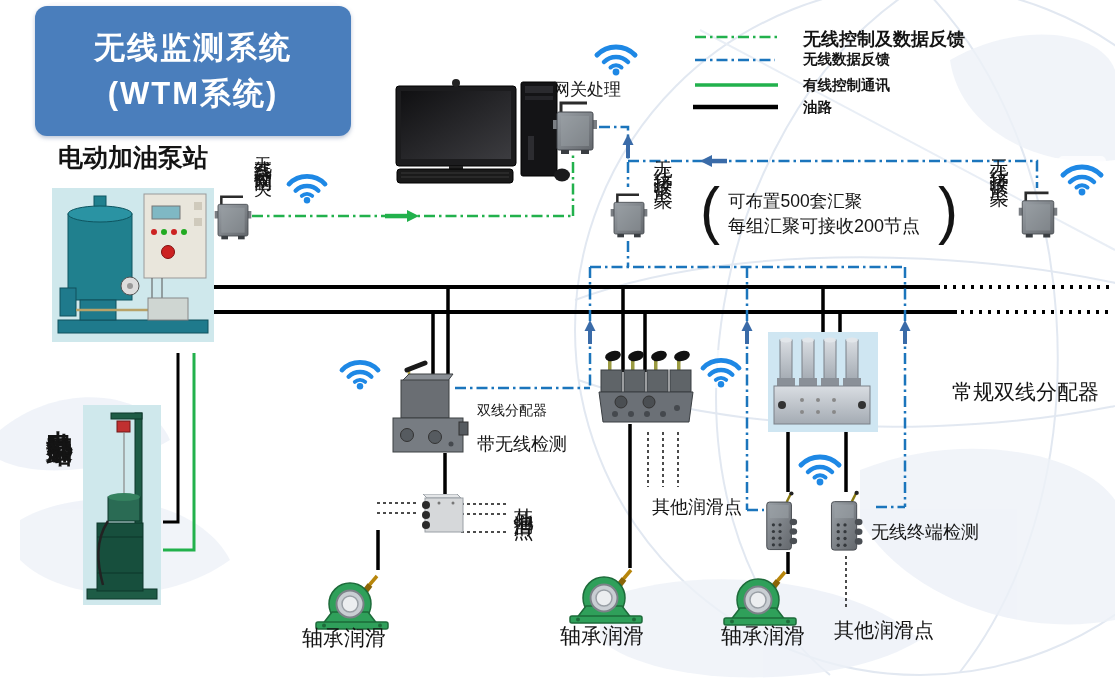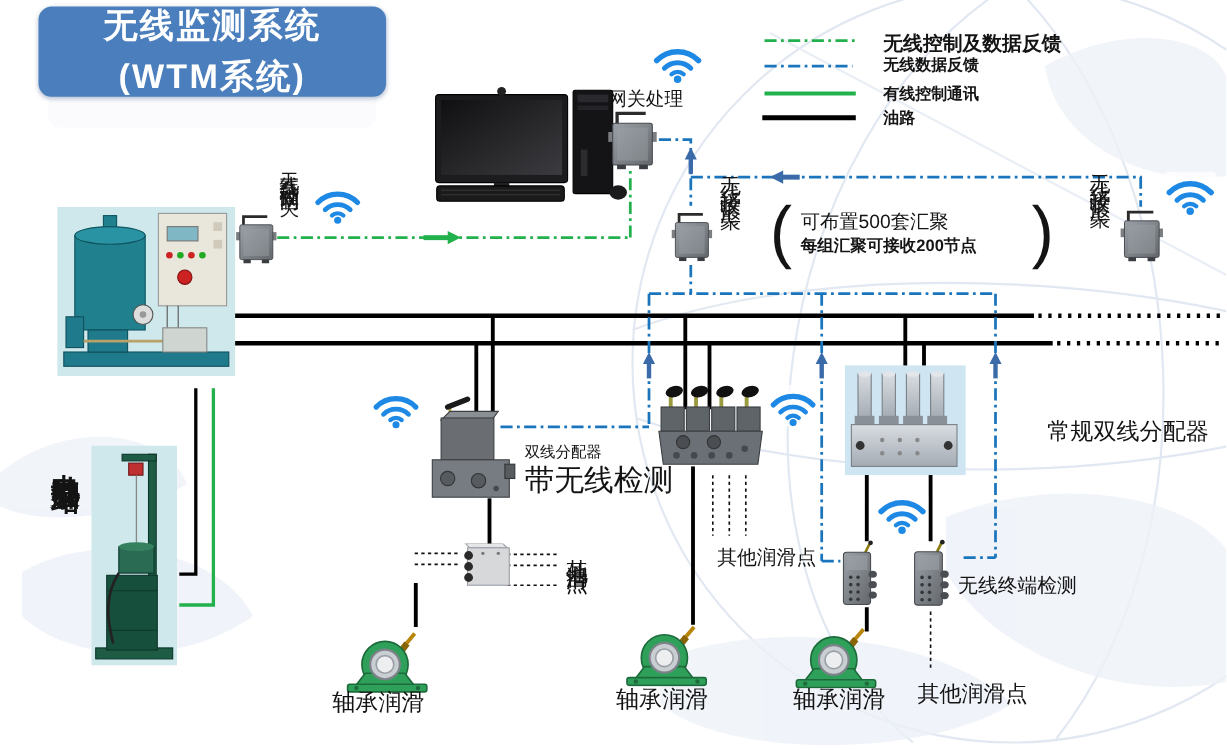--- a/index.html
+++ b/index.html
@@ -7,21 +7,21 @@
     position:relative;width:1115px;height:682px;overflow:hidden;
     background:#ffffff;font-family:"Liberation Sans",sans-serif;color:#111;
   }
   .abs{position:absolute;}
   .lbl{position:absolute;color:#141414;font-family:"Liberation Serif",serif;white-space:nowrap;z-index:6;}
   .lbl.sans{font-family:"Liberation Sans",sans-serif;}
   .vert{writing-mode:vertical-rl;text-orientation:upright;white-space:normal;}
   .dev{position:absolute;z-index:5;}
   #titleShadow{left:44px;top:2px;width:298px;height:114px;background:#fbfbfd;border-radius:10px;z-index:3;}
   #titleBox{
-    left:35px;top:6px;width:316px;height:82px;background:#4a7ebc;border-radius:12px;z-index:4;
+    left:35px;top:6px;width:316px;height:130px;background:#4a7ebc;border-radius:12px;z-index:4;
     display:flex;flex-direction:column;align-items:center;justify-content:center;
     color:#fff;font-weight:bold;font-size:31px;line-height:46px;text-align:center;
     font-family:"Liberation Sans",sans-serif;letter-spacing:2px;
     box-shadow:0 2px 4px rgba(60,90,140,.35);
   }
   svg{display:block;}
   #wire{position:absolute;left:0;top:0;z-index:2;}
   #watermark{position:absolute;left:0;top:0;z-index:0;}
 </style>
 </head>
@@ -221,20 +221,21 @@
     </svg>
   </div>
 
   <div class="lbl" style="left:553px;top:78px;font-size:17px;font-weight:normal">网关处理</div>
   <div class="dev" style="left:551px;top:98px">
       <svg width="48" height="56">
         <use href="#gateway"></use>
       </svg>
     </div>
 
+  <div class="lbl" style="left:58px;top:141px;font-size:25px;font-weight:bold">电动加油泵站</div>
   <div class="dev" style="left:52px;top:188px">
     <svg width="162" height="154">
       <rect x="0" y="0" width="162" height="154" fill="#cfe8ec"></rect>
       <rect x="6" y="132" width="150" height="13" fill="#1f7a8c" stroke="#10505c"></rect>
       <rect x="42" y="8" width="12" height="18" fill="#20808e" stroke="#0e5560"></rect>
       <rect x="16" y="26" width="64" height="86" fill="#20808e" stroke="#0e5560"></rect>
       <ellipse cx="48" cy="26" rx="32" ry="8" fill="#2a93a3" stroke="#0e5560"></ellipse>
       <circle cx="78" cy="98" r="9" fill="#ddd" stroke="#555"></circle>
       <circle cx="78" cy="98" r="3" fill="#999"></circle>
       <rect x="92" y="6" width="62" height="84" fill="#e9e6dc" stroke="#999"></rect>
@@ -269,21 +270,21 @@
 
   <div class="dev" style="left:609px;top:187px">
       <svg width="40" height="54" viewBox="0 0 48 56">
         <use href="#gateway"></use>
       </svg>
     </div>
   <div class="lbl vert" style="left:650px;top:146px;font-size:19px;height:185px;letter-spacing:6px">无线接收汇聚</div>
 
   <div class="lbl sans" style="left:700px;top:176px;font-size:60px;font-weight:300;transform:scaleY(1.05)">(</div>
   <div class="lbl sans" style="left:728px;top:189px;font-size:17.5px;font-weight:normal">可布置500套汇聚</div>
-  <div class="lbl sans" style="left:728px;top:214px;font-size:15px;font-weight:bold">每组汇聚可接收200节点</div>
+  <div class="lbl sans" style="left:728px;top:214px;font-size:18px;font-weight:normal">每组汇聚可接收200节点</div>
   <div class="lbl sans" style="left:938px;top:176px;font-size:60px;font-weight:300;transform:scaleY(1.05)">)</div>
 
   <div class="lbl vert" style="left:986px;top:144px;font-size:19px;height:185px;letter-spacing:6px">无线接收汇聚</div>
   <div class="dev" style="left:1017px;top:186px">
       <svg width="42" height="54" viewBox="0 0 48 56">
         <use href="#gateway"></use>
       </svg>
     </div>
   <div class="dev" style="left:1058px;top:156px">
       <svg width="48" height="40">
@@ -303,21 +304,21 @@
       <path d="M16,22 L24,14 H68 L62,22 Z" fill="#8a8f95" stroke="#3c4043"></path>
       <rect x="16" y="20" width="48" height="38" fill="#6a6e73" stroke="#3c4043"></rect>
       <rect x="8" y="58" width="70" height="34" fill="#777c82" stroke="#3c4043"></rect>
       <circle cx="22" cy="75" r="6.5" fill="#565b60" stroke="#333"></circle>
       <circle cx="50" cy="77" r="6.5" fill="#565b60" stroke="#333"></circle>
       <rect x="74" y="62" width="9" height="13" fill="#565b60" stroke="#333"></rect>
       <circle cx="66" cy="84" r="2.5" fill="#45494e"></circle>
     </svg>
   </div>
   <div class="lbl" style="left:477px;top:402px;font-size:14px">双线分配器</div>
-  <div class="lbl" style="left:477px;top:418px;font-size:27px">带无线检测</div>
+  <div class="lbl" style="left:477px;top:432px;font-size:18px">带无线检测</div>
 
   <div class="dev" style="left:597px;top:350px">
     <svg width="100" height="78">
       <g>
         <rect x="11" y="6" width="3.5" height="16" fill="#9a9a40"></rect>
           <ellipse cx="16" cy="6" rx="8" ry="5" fill="#111" transform="rotate(-15 16 6)"></ellipse>
         <rect x="34" y="6" width="3.5" height="16" fill="#9a9a40"></rect>
           <ellipse cx="39" cy="6" rx="8" ry="5" fill="#111" transform="rotate(-15 39 6)"></ellipse>
         <rect x="57" y="6" width="3.5" height="16" fill="#9a9a40"></rect>
           <ellipse cx="62" cy="6" rx="8" ry="5" fill="#111" transform="rotate(-15 62 6)"></ellipse>

